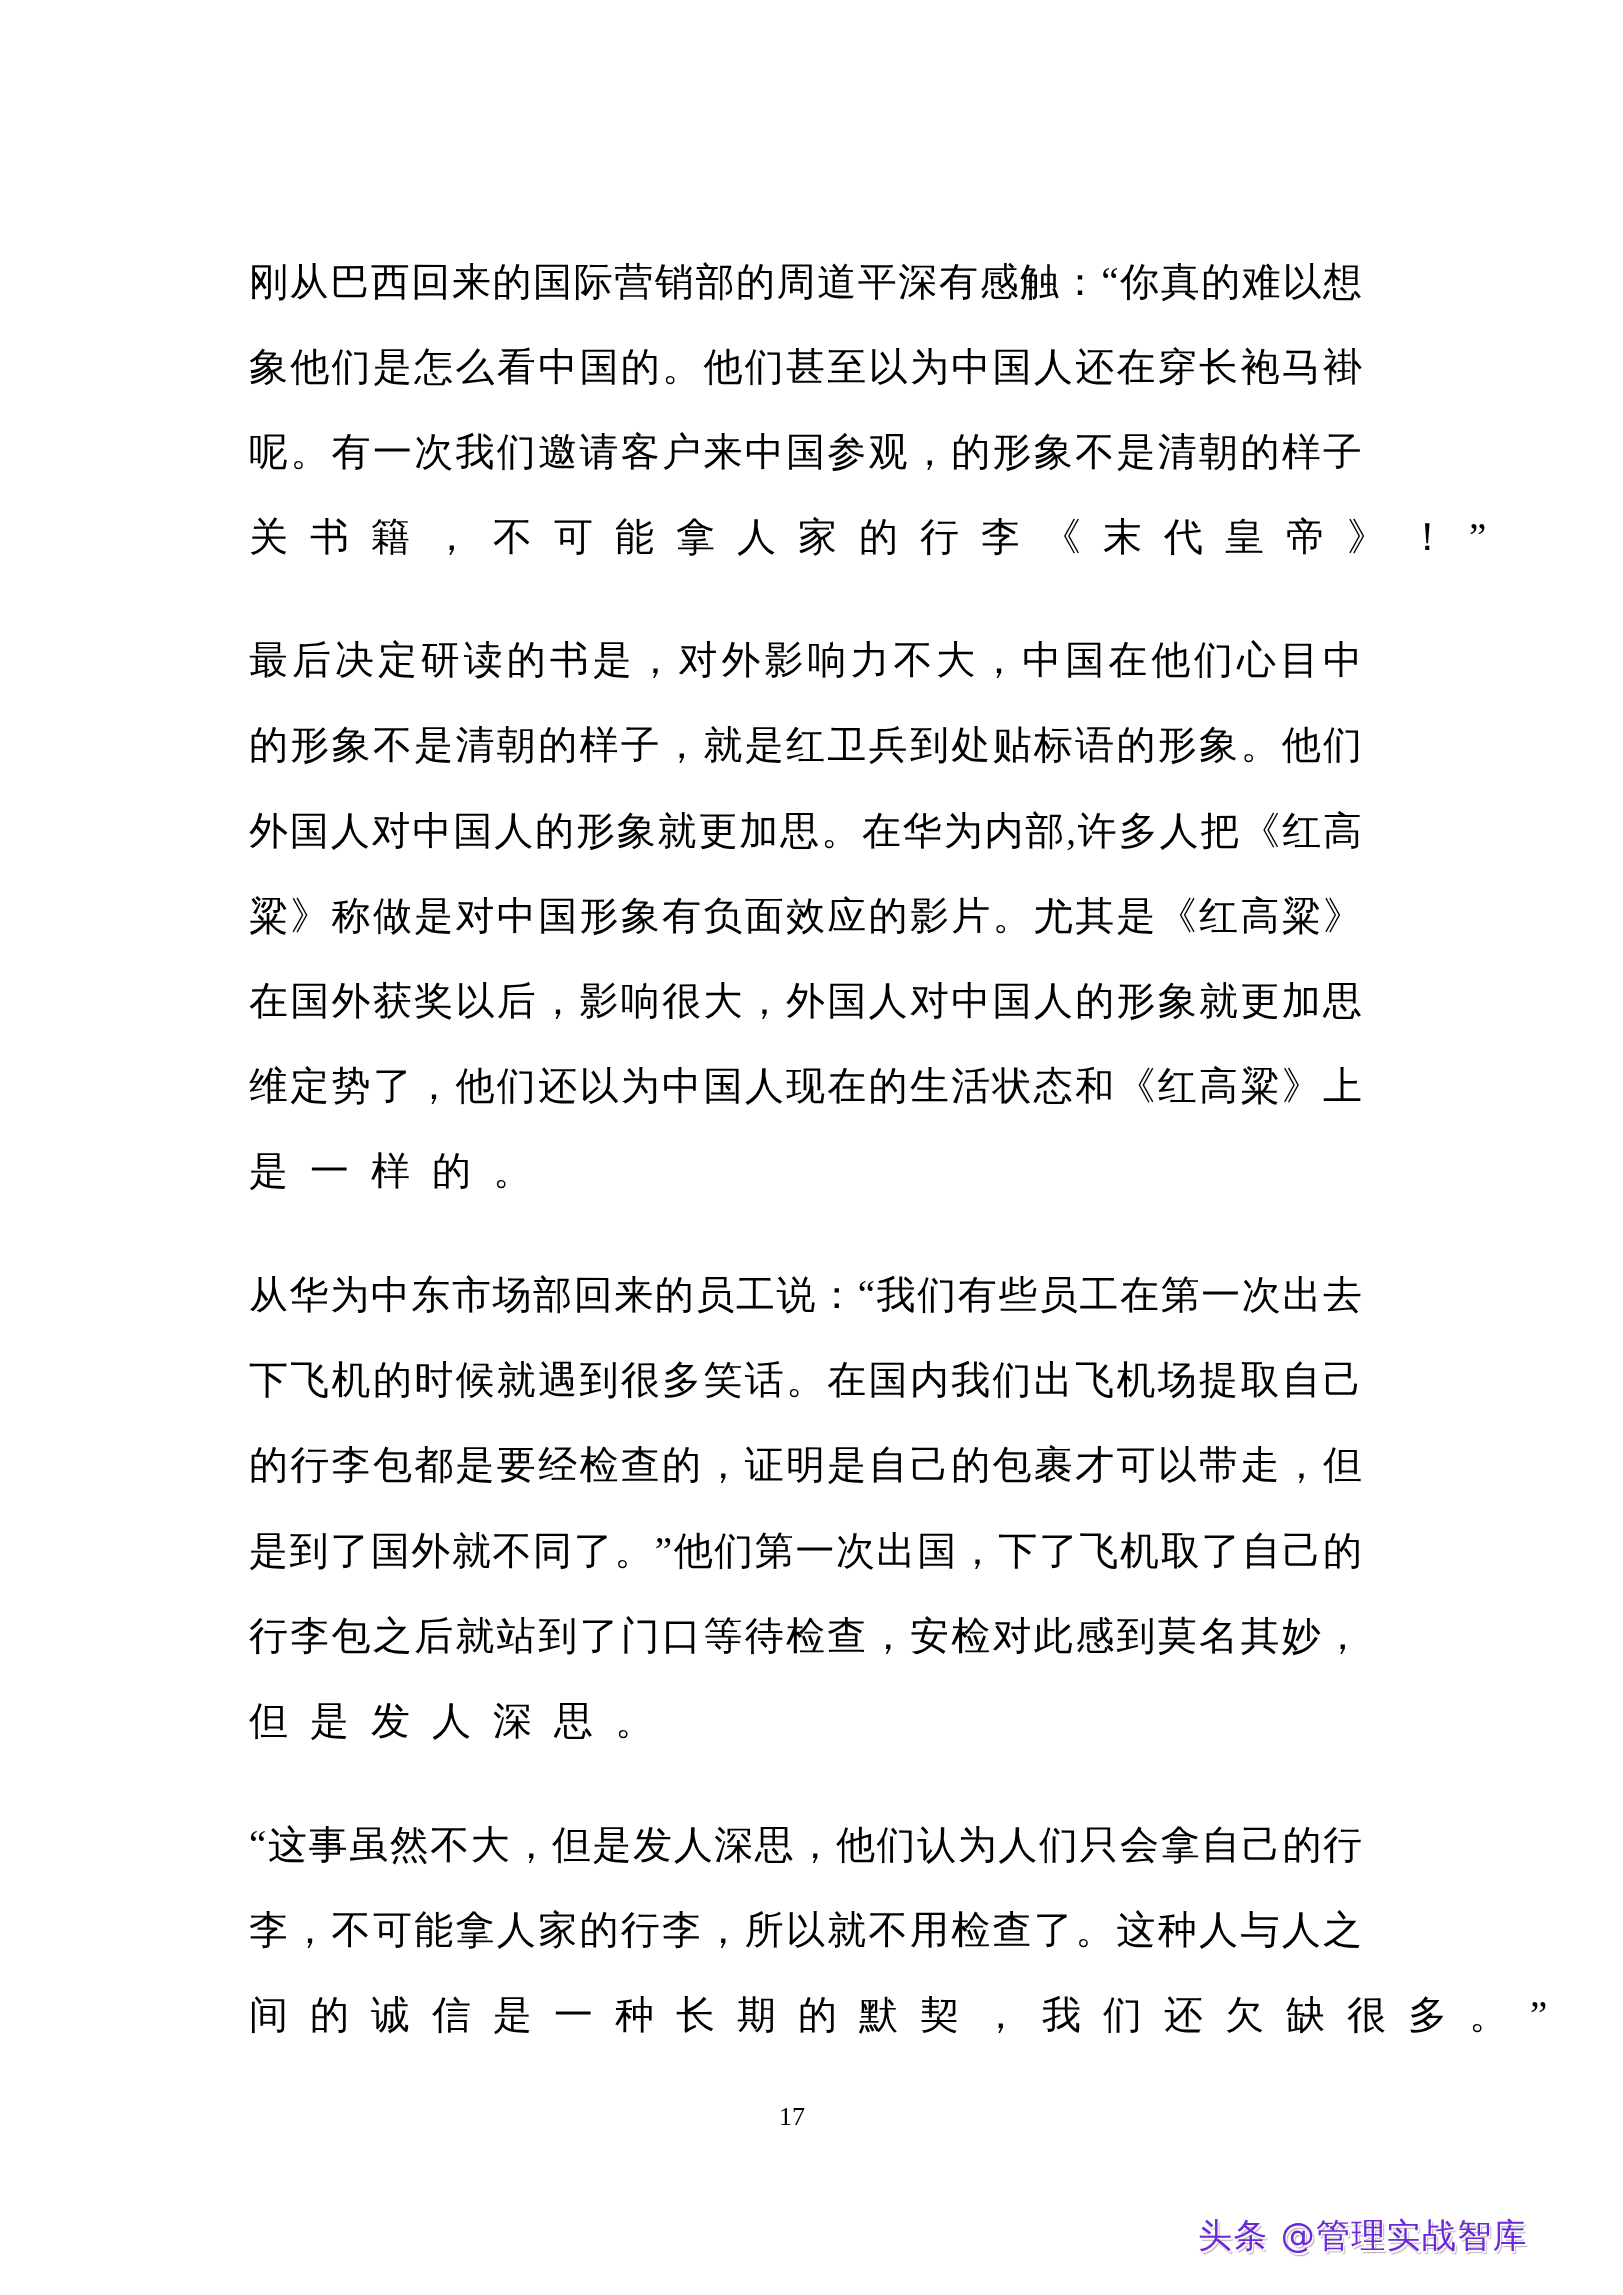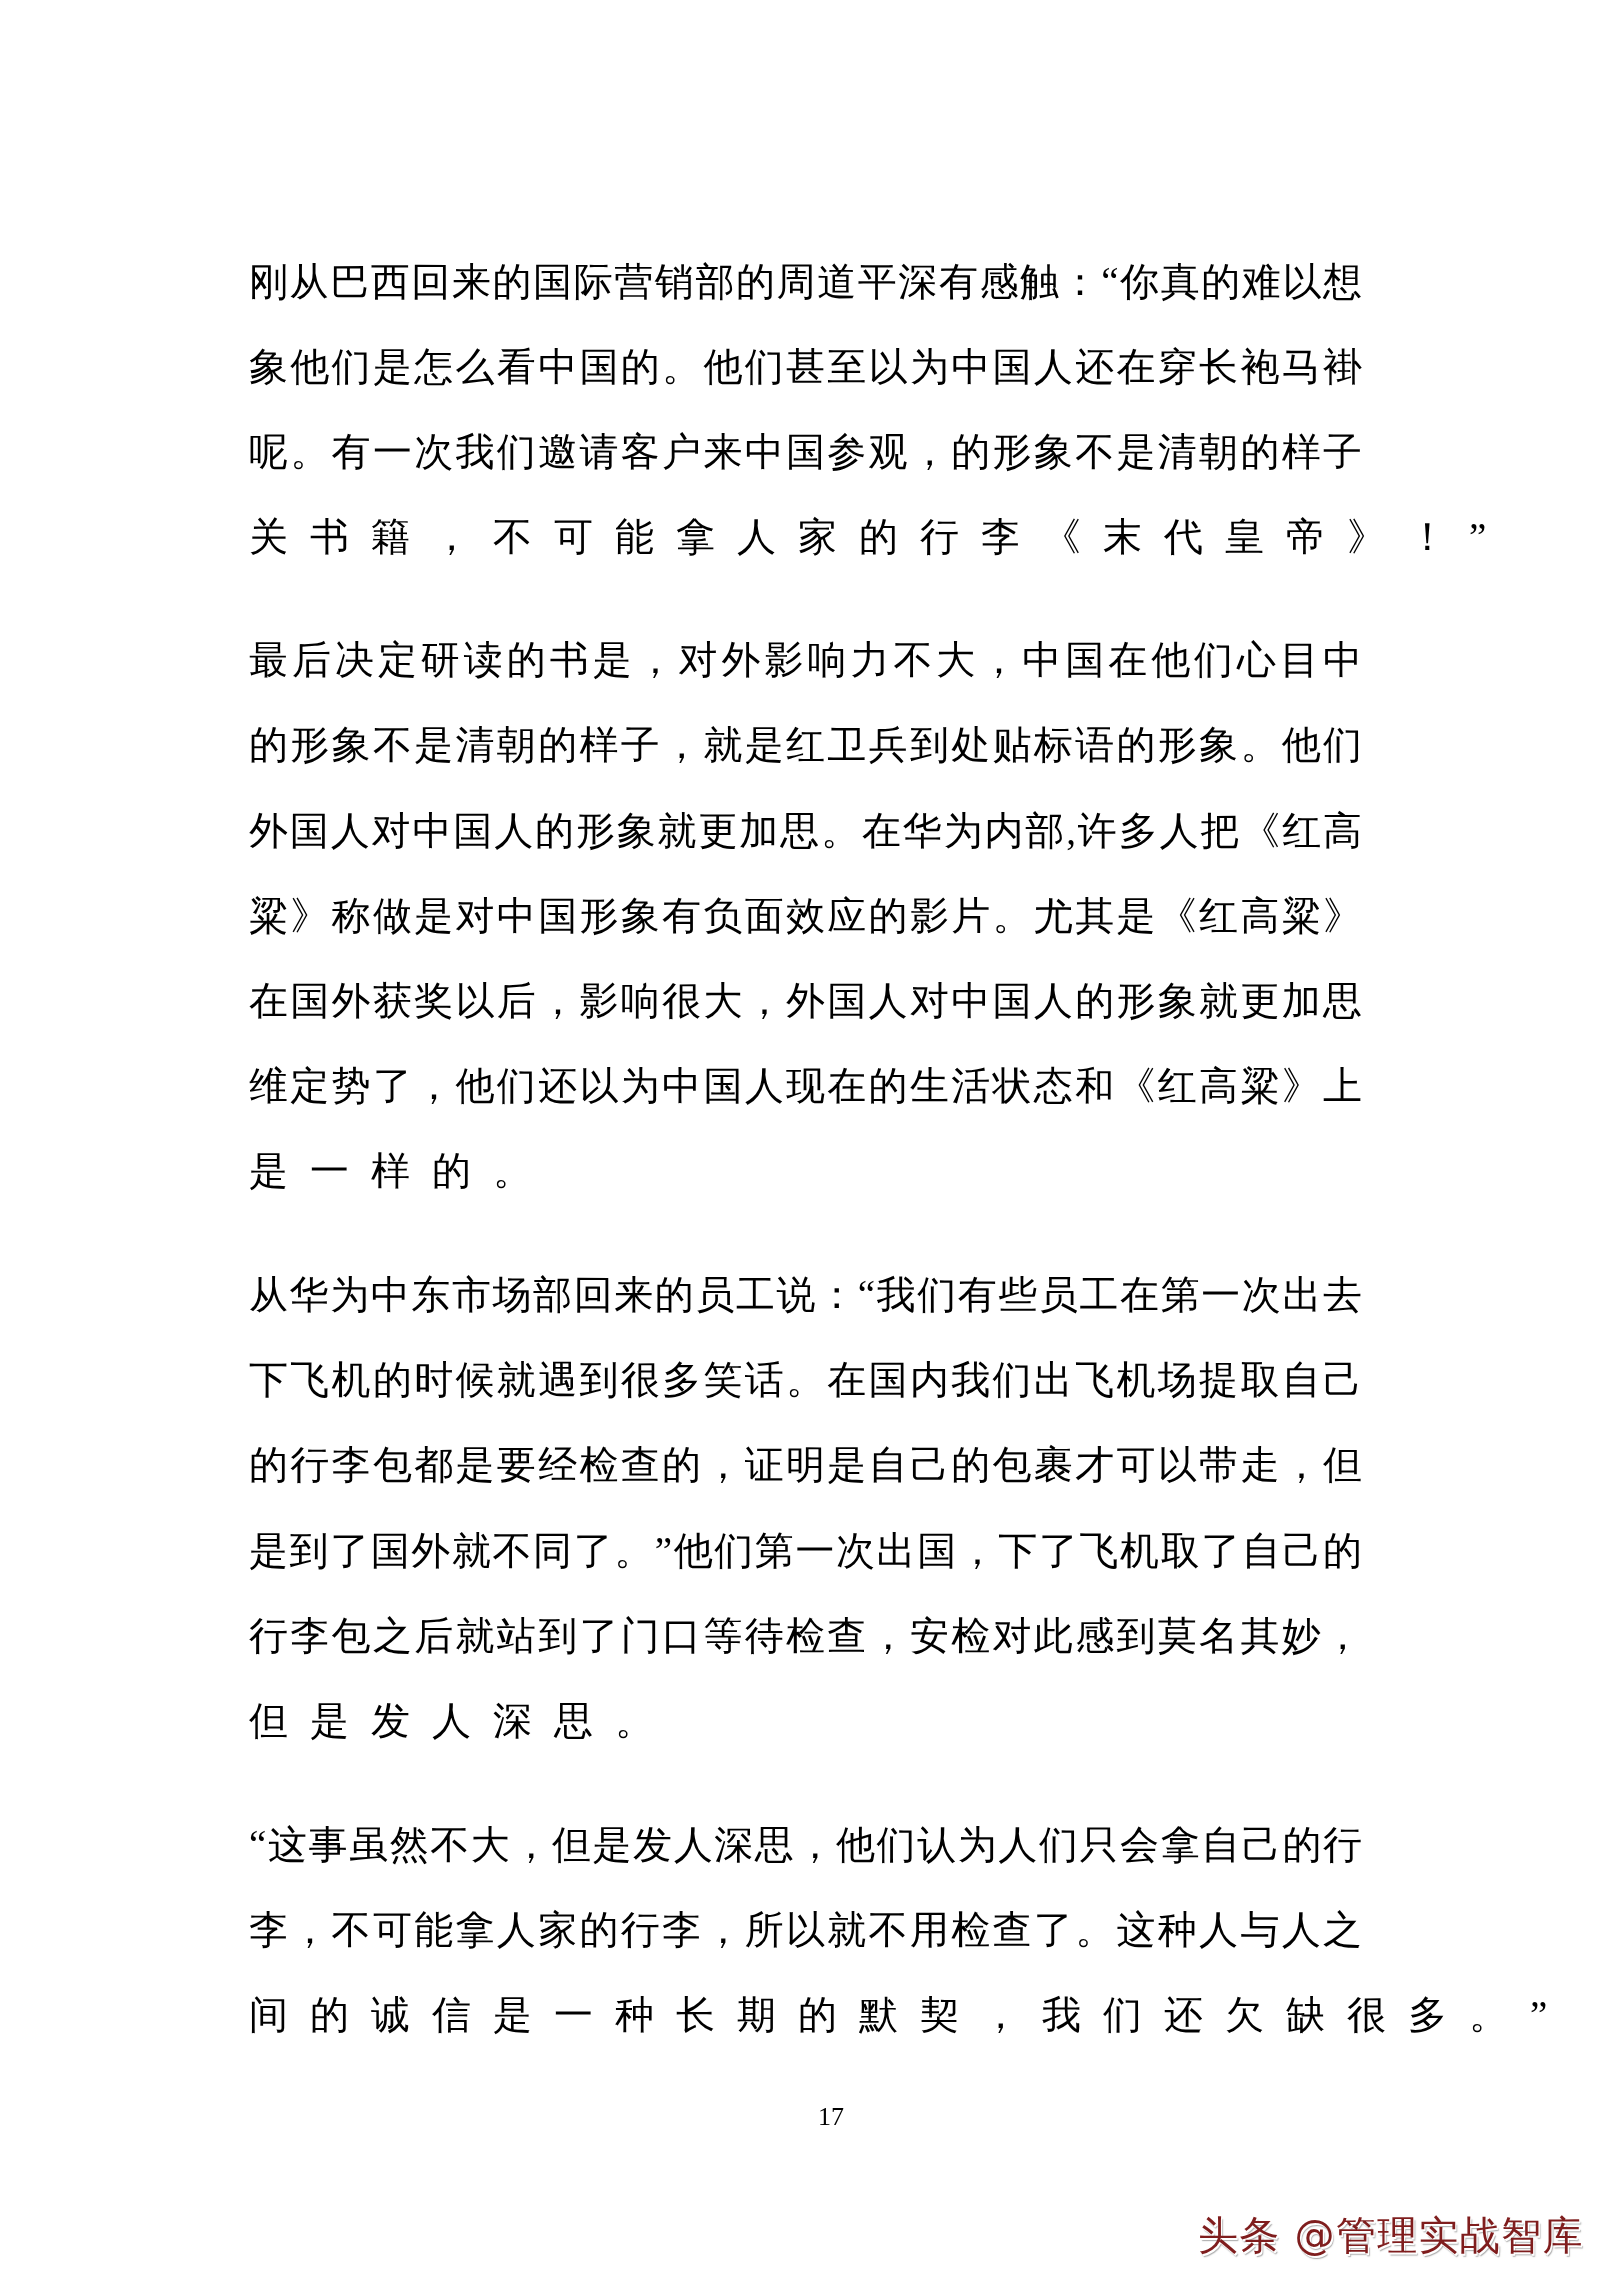--- a/index.html
+++ b/index.html
@@ -36,34 +36,34 @@
   .line.full {
     text-align: justify;
     text-align-last: justify;
     letter-spacing: 0;
   }
   .page-number {
     position: absolute;
     left: 779px;
     top: 2100px;
     width: 65px;
-    text-align: right;
+    text-align: left;
     font-size: 26px;
     line-height: 33px;
     font-family: "Liberation Serif", "DejaVu Serif", serif;
   }
   .watermark {
     position: absolute;
     left: 1198px;
     top: 2212px;
     height: 46px;
     font-family: "DejaVu Sans", "Liberation Sans", sans-serif;
-    font-size: 40px;
+    font-size: 34px;
     line-height: 46px;
-    color: #7f1d1d;
+    color: #6d28d9;
     letter-spacing: 1.3px;
     text-shadow: 1.3px 2px 0 #ffffff, 2px 2.6px 1.3px rgba(0,0,0,0.35);
     white-space: nowrap;
   }
 </style>
 </head>
 <body>
 
 <div class="page">
 

